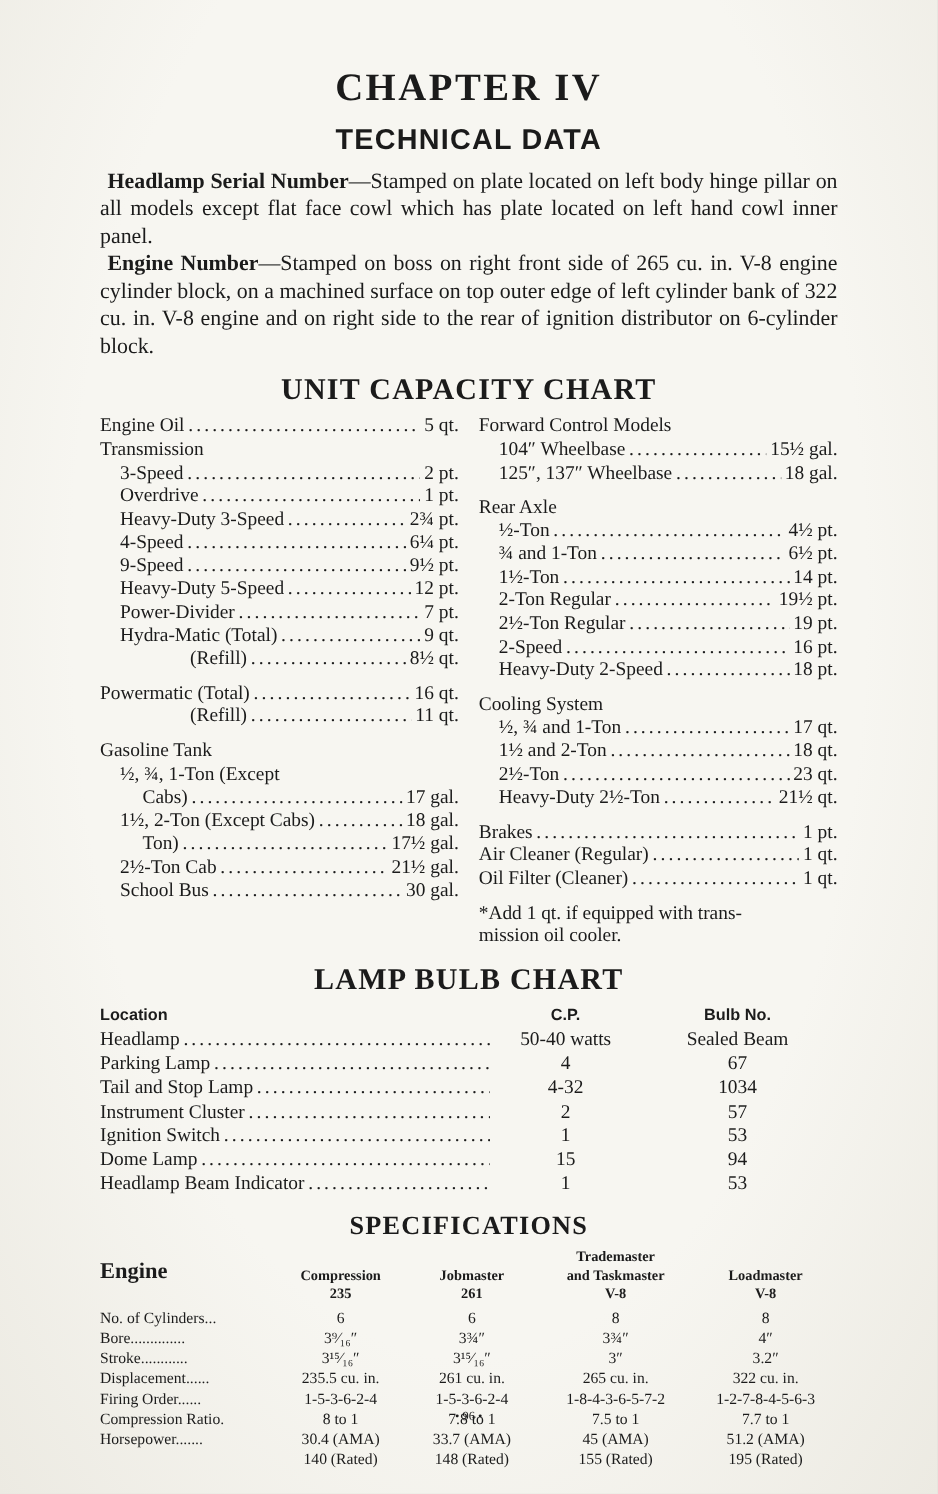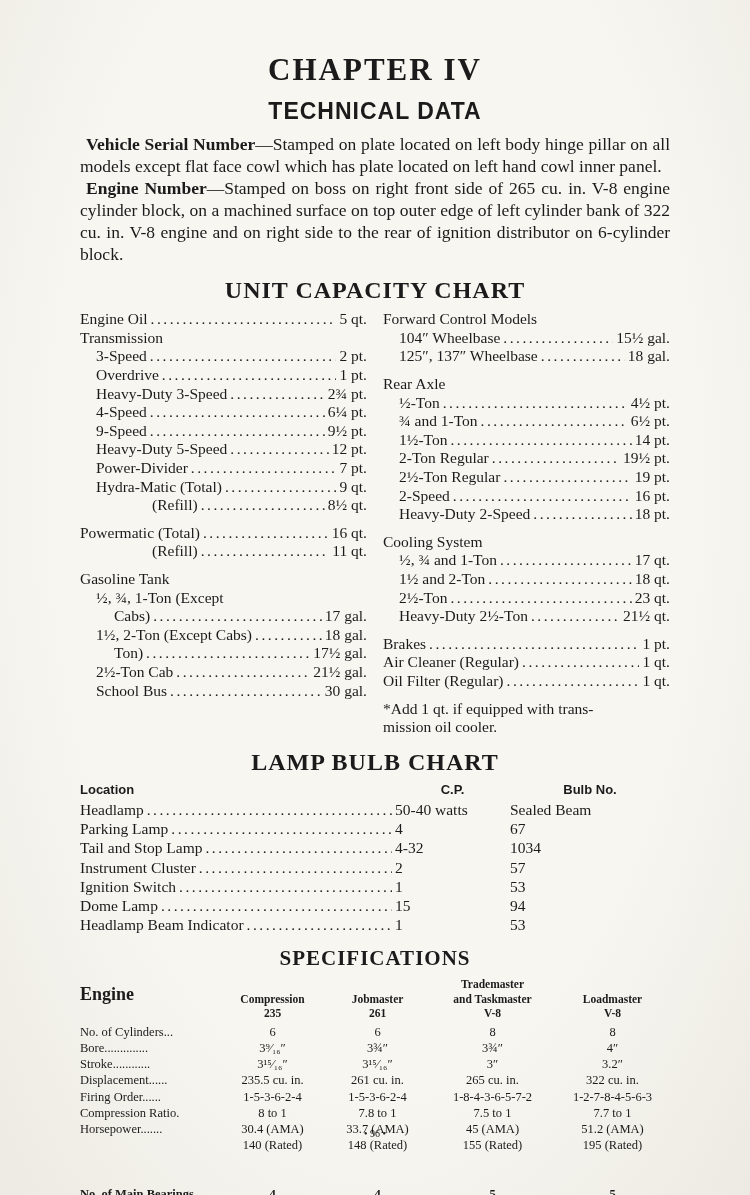--- a/index.html
+++ b/index.html
@@ -42,21 +42,21 @@
   .cap-spacer { height:9px; }
   
   .lamp-table { margin-top:2px; font-size:15.5px; line-height:1.24; }
   .lamp-headrow, .lamp-row { display:grid; grid-template-columns:1fr 115px 160px; align-items:baseline; }
   .lamp-headrow {
     font-family:"Liberation Sans","DejaVu Sans",sans-serif;
     font-weight:bold; font-size:13px; margin-bottom:2px;
   }
   .lamp-head-cp, .lamp-head-bulb { text-align:center; }
   .lamp-loc { display:flex; align-items:baseline; min-width:0; }
-  .lamp-cp, .lamp-bulb { text-align:left; white-space:nowrap; }
+  .lamp-cp, .lamp-bulb { text-align:center; white-space:nowrap; }
   
   .spec-table {
     margin-top:4px; font-size:12.5px; line-height:1.3;
     font-family:"Liberation Serif","DejaVu Serif",serif;
   }
   .spec-headrow { display:grid; grid-template-columns:140px 105px 105px 125px 115px; align-items:end; margin-bottom:3px; }
   .engine-label { font-size:18px; font-weight:bold; align-self:end; padding-bottom:14px; }
   .spec-col-head { text-align:center; font-weight:bold; font-size:11.5px; line-height:1.25; }
   .spec-row { display:grid; grid-template-columns:140px 105px 105px 125px 115px; }
   .spec-row-spaced { margin-top:32px;font-weight:bold; }
@@ -70,21 +70,21 @@
 </style>
 </head>
 <body>
 
 <div class="page">
 
   <h1 class="chapter-title">CHAPTER IV</h1>
   <h2 class="section-title">TECHNICAL DATA</h2>
 
   <div class="intro">
-    <p><span class="lead">Vehicle Serial Number</span><span>—Stamped on plate located on left body hinge pillar on all models except flat face cowl which has plate located on left hand cowl inner panel.</span></p>
+    <p><span class="lead">Headlamp Serial Number</span><span>—Stamped on plate located on left body hinge pillar on all models except flat face cowl which has plate located on left hand cowl inner panel.</span></p>
     <p><span class="lead">Engine Number</span><span>—Stamped on boss on right front side of 265 cu. in. V-8 engine cylinder block, on a machined surface on top outer edge of left cylinder bank of 322 cu. in. V-8 engine and on right side to the rear of ignition distributor on 6-cylinder block.</span></p>
   </div>
 
   <h3 class="chart-title">UNIT CAPACITY CHART</h3>
 
   <div class="cap-columns">
     <div class="cap-col">
         <div class="cap-row ind0">
           <span class="cap-label">Engine Oil</span>
           <span class="cap-dots"></span>
@@ -264,21 +264,21 @@
           <span class="cap-label">Brakes</span>
           <span class="cap-dots"></span>
           <span class="cap-value">1 pt.</span>
         </div>
         <div class="cap-row ind0">
           <span class="cap-label">Air Cleaner (Regular)</span>
           <span class="cap-dots"></span>
           <span class="cap-value">1 qt.</span>
         </div>
         <div class="cap-row ind0">
-          <span class="cap-label">Oil Filter (Regular)</span>
+          <span class="cap-label">Oil Filter (Cleaner)</span>
           <span class="cap-dots"></span>
           <span class="cap-value">1 qt.</span>
         </div>
         <div class="cap-spacer"></div>
         <div class="cap-row ind0">
           <span class="cap-label">*Add 1 qt. if equipped with trans-</span>
         </div>
         <div class="cap-row ind0">
           <span class="cap-label">mission oil cooler.</span>
         </div>

